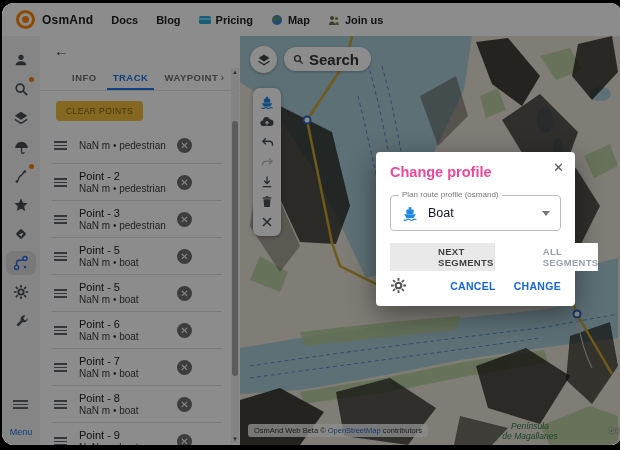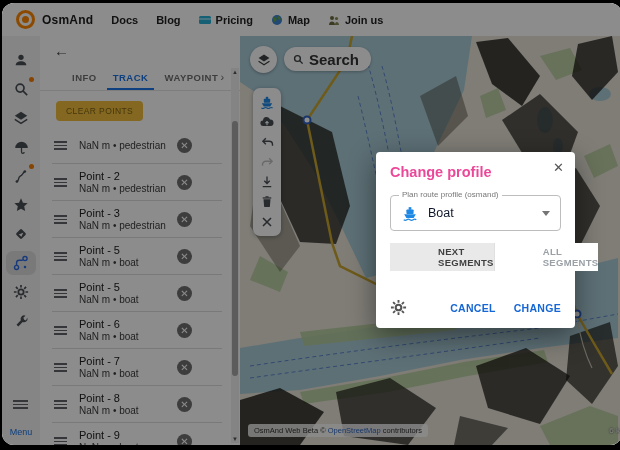--- a/index.html
+++ b/index.html
@@ -81,21 +81,21 @@
               display:flex;align-items:center;padding:0 10px;box-sizing:border-box;}
   .dlg-select-label{position:absolute;top:-6px;left:8px;background:#fff;padding:0 3px;font-size:8px;color:#777;}
   .dlg-select-value{font-size:12.5px;color:#0f172a;margin-left:9px;}
   .caret{margin-left:auto;width:0;height:0;border-left:4px solid transparent;border-right:4px solid transparent;
          border-top:5px solid #757575;}
   .segments{display:flex;margin-top:12px;height:28px;}
   .seg{flex:1;display:flex;align-items:center;justify-content:center;font-size:9.5px;font-weight:bold;
        letter-spacing:.3px;padding-left:48px;}
   .seg.on{background:#e9e9e9;color:#3f3f3f;}
   .seg.off{background:#fff;color:#9aa0a6;border-left:1px solid #e0e0e0;}
-  .dlg-actions{display:flex;align-items:center;margin-top:28px;}
+  .dlg-actions{display:flex;align-items:center;margin-top:6px;}
   .dlg-btn{font-size:10.5px;font-weight:bold;color:#1566d6;letter-spacing:.3px;margin-left:18px;}
   .spacer{flex:1;}
 </style>
 </head>
 <body>
 
 <div class="window">
 
   <div class="navbar">
     <div class="brand">
@@ -418,20 +418,24 @@
           </svg>
       </div>
       <div class="mt-btn">
         <svg width="12" height="12" viewBox="0 0 12 12">
             <path d="M2 2 10 10M10 2 2 10" stroke="#4a4f55" stroke-width="1.6"></path>
           </svg>
       </div>
     </div>
 
     <div class="attrib"><span>OsmAnd Web Beta © </span><a>OpenStreetMap</a><span> contributors</span></div>
+    <div class="place">
+      <div>Península</div>
+      <div>de Magallanes</div>
+    </div>
     <div class="scale">6 k</div>
   </div>
 
   <div class="overlay"></div>
   <div class="dialog">
     <div class="dlg-title">Change profile</div>
     <span class="dlg-close">✕</span>
     <div class="dlg-select">
       <span class="dlg-select-label">Plan route profile (osmand)</span>
       <svg width="18" height="18" viewBox="0 0 20 20">

